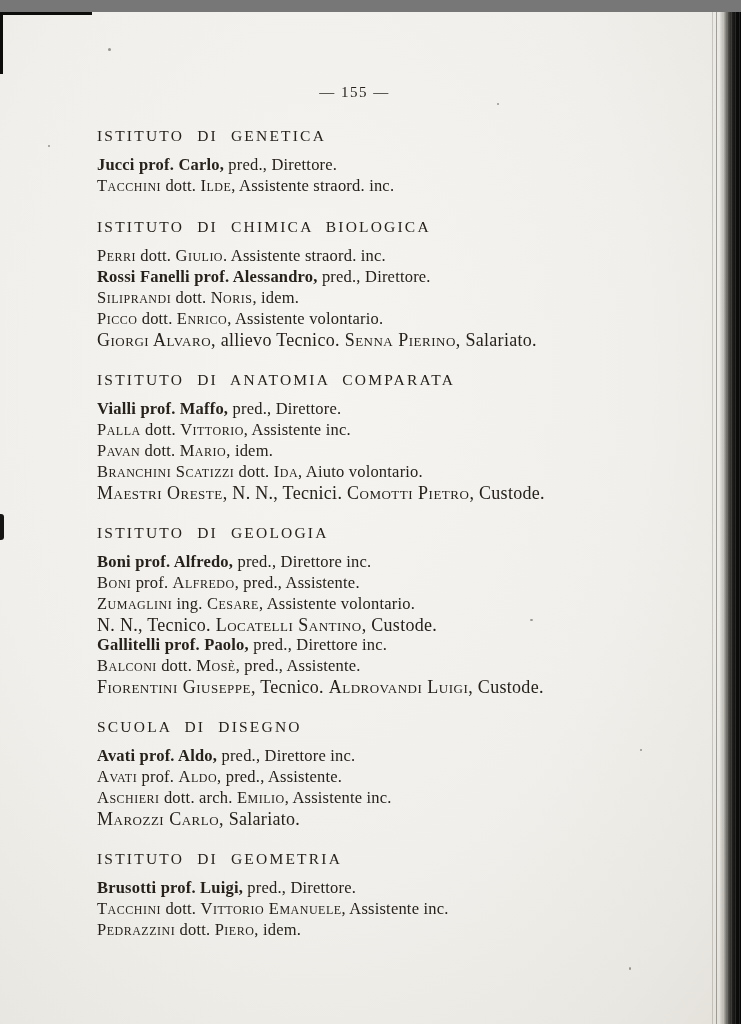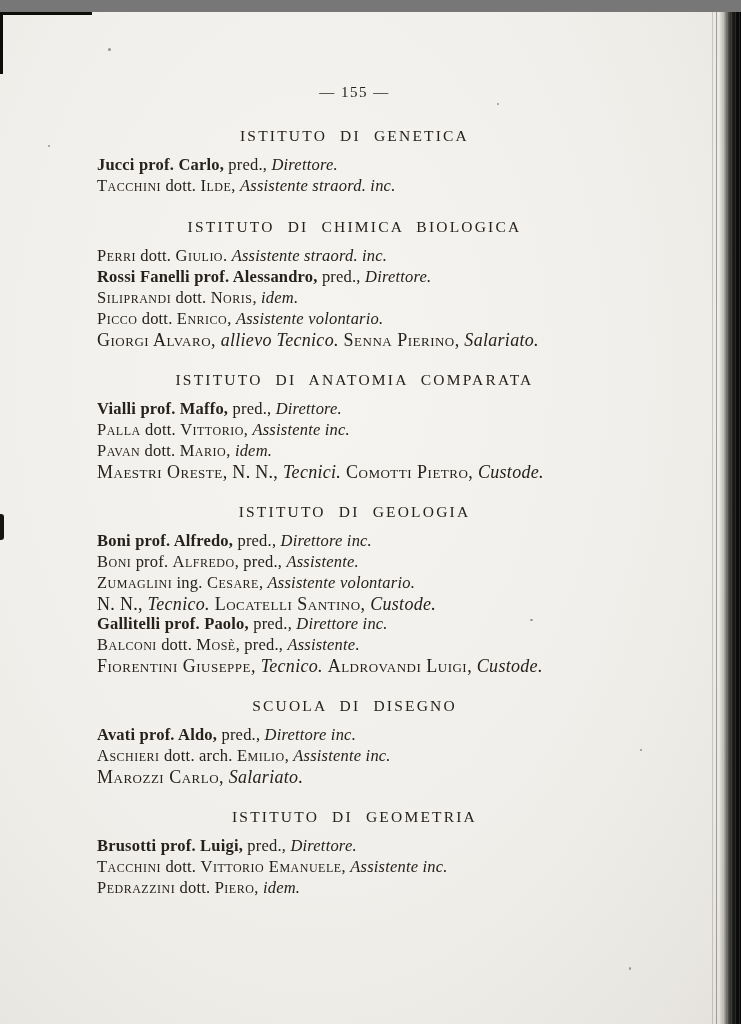--- a/index.html
+++ b/index.html
@@ -24,21 +24,21 @@
   }
 
   .page-number {
     text-align: center;
     font-size: 15px;
     letter-spacing: 1.5px;
     margin: 0 0 26px 0;
   }
 
   .section-title {
-    text-align: center;
+    text-align: left;
     font-size: 15.5px;
     font-weight: normal;
     letter-spacing: 2.2px;
     word-spacing: 7px;
     margin: 22px 0 9px 0;
   }
 
   .entry {
     margin: 0;
     font-size: 16.5px;
@@ -46,21 +46,21 @@
     letter-spacing: 0.2px;
   }
   .entry.small {
     font-size: 18px;
     line-height: 18px;
     margin-top: 2px;
     letter-spacing: 0.3px;
   }
 
   .seg-b  { font-weight: bold; }
-  .seg-i  { font-style: italic; }
+  .seg-i  { }
   .seg-sc { font-variant: small-caps; letter-spacing: 0.5px; }
   .seg-p  { }
 
   
   .binding {
     position: absolute;
     top: 0; right: 0;
     width: 22px; height: 100%;
     background: linear-gradient(90deg,
       rgba(190,188,180,0) 0%,
@@ -125,37 +125,39 @@
           <p class="entry"><span class="seg-b">Rossi Fanelli prof. Alessandro,</span><span class="seg-p"> pred., </span><span class="seg-i">Direttore.</span></p>
           <p class="entry"><span class="seg-sc">Siliprandi</span><span class="seg-p"> dott. </span><span class="seg-sc">Noris</span><span class="seg-p">, </span><span class="seg-i">idem.</span></p>
           <p class="entry"><span class="seg-sc">Picco</span><span class="seg-p"> dott. </span><span class="seg-sc">Enrico</span><span class="seg-p">, </span><span class="seg-i">Assistente volontario.</span></p>
           <p class="entry small"><span class="seg-sc">Giorgi Alvaro</span><span class="seg-p">, </span><span class="seg-i">allievo Tecnico.</span><span class="seg-p"> </span><span class="seg-sc">Senna Pierino</span><span class="seg-p">, </span><span class="seg-i">Salariato.</span></p>
         </section>
         <section class="section">
           <h2 class="section-title">ISTITUTO DI ANATOMIA COMPARATA</h2>
           <p class="entry"><span class="seg-b">Vialli prof. Maffo,</span><span class="seg-p"> pred., </span><span class="seg-i">Direttore.</span></p>
           <p class="entry"><span class="seg-sc">Palla</span><span class="seg-p"> dott. </span><span class="seg-sc">Vittorio</span><span class="seg-p">, </span><span class="seg-i">Assistente inc.</span></p>
           <p class="entry"><span class="seg-sc">Pavan</span><span class="seg-p"> dott. </span><span class="seg-sc">Mario</span><span class="seg-p">, </span><span class="seg-i">idem.</span></p>
+          <p class="entry"><span class="seg-sc">Branchini Scatizzi</span><span class="seg-p"> dott. </span><span class="seg-sc">Ida</span><span class="seg-p">, </span><span class="seg-i">Aiuto volontario.</span></p>
           <p class="entry small"><span class="seg-sc">Maestri Oreste</span><span class="seg-p">, N. N., </span><span class="seg-i">Tecnici.</span><span class="seg-p"> </span><span class="seg-sc">Comotti Pietro</span><span class="seg-p">, </span><span class="seg-i">Custode.</span></p>
         </section>
         <section class="section">
           <h2 class="section-title">ISTITUTO DI GEOLOGIA</h2>
           <p class="entry"><span class="seg-b">Boni prof. Alfredo,</span><span class="seg-p"> pred., </span><span class="seg-i">Direttore inc.</span></p>
           <p class="entry"><span class="seg-sc">Boni</span><span class="seg-p"> prof. </span><span class="seg-sc">Alfredo</span><span class="seg-p">, pred., </span><span class="seg-i">Assistente.</span></p>
           <p class="entry"><span class="seg-sc">Zumaglini</span><span class="seg-p"> ing. </span><span class="seg-sc">Cesare</span><span class="seg-p">, </span><span class="seg-i">Assistente volontario.</span></p>
           <p class="entry small"><span class="seg-p">N. N., </span><span class="seg-i">Tecnico.</span><span class="seg-p"> </span><span class="seg-sc">Locatelli Santino</span><span class="seg-p">, </span><span class="seg-i">Custode.</span></p>
         </section>
         <section class="section">
           <p class="entry"><span class="seg-b">Gallitelli prof. Paolo,</span><span class="seg-p"> pred., </span><span class="seg-i">Direttore inc.</span></p>
           <p class="entry"><span class="seg-sc">Balconi</span><span class="seg-p"> dott. </span><span class="seg-sc">Mosè</span><span class="seg-p">, pred., </span><span class="seg-i">Assistente.</span></p>
           <p class="entry small"><span class="seg-sc">Fiorentini Giuseppe</span><span class="seg-p">, </span><span class="seg-i">Tecnico.</span><span class="seg-p"> </span><span class="seg-sc">Aldrovandi Luigi</span><span class="seg-p">, </span><span class="seg-i">Custode.</span></p>
         </section>
         <section class="section">
           <h2 class="section-title">SCUOLA DI DISEGNO</h2>
           <p class="entry"><span class="seg-b">Avati prof. Aldo,</span><span class="seg-p"> pred., </span><span class="seg-i">Direttore inc.</span></p>
+          <p class="entry"><span class="seg-sc">Avati</span><span class="seg-p"> prof. </span><span class="seg-sc">Aldo</span><span class="seg-p">, pred., </span><span class="seg-i">Assistente.</span></p>
           <p class="entry"><span class="seg-sc">Aschieri</span><span class="seg-p"> dott. arch. </span><span class="seg-sc">Emilio</span><span class="seg-p">, </span><span class="seg-i">Assistente inc.</span></p>
           <p class="entry small"><span class="seg-sc">Marozzi Carlo</span><span class="seg-p">, </span><span class="seg-i">Salariato.</span></p>
         </section>
         <section class="section">
           <h2 class="section-title">ISTITUTO DI GEOMETRIA</h2>
           <p class="entry"><span class="seg-b">Brusotti prof. Luigi,</span><span class="seg-p"> pred., </span><span class="seg-i">Direttore.</span></p>
           <p class="entry"><span class="seg-sc">Tacchini</span><span class="seg-p"> dott. </span><span class="seg-sc">Vittorio Emanuele</span><span class="seg-p">, </span><span class="seg-i">Assistente inc.</span></p>
           <p class="entry"><span class="seg-sc">Pedrazzini</span><span class="seg-p"> dott. </span><span class="seg-sc">Piero</span><span class="seg-p">, </span><span class="seg-i">idem.</span></p>
         </section>
       </div>

